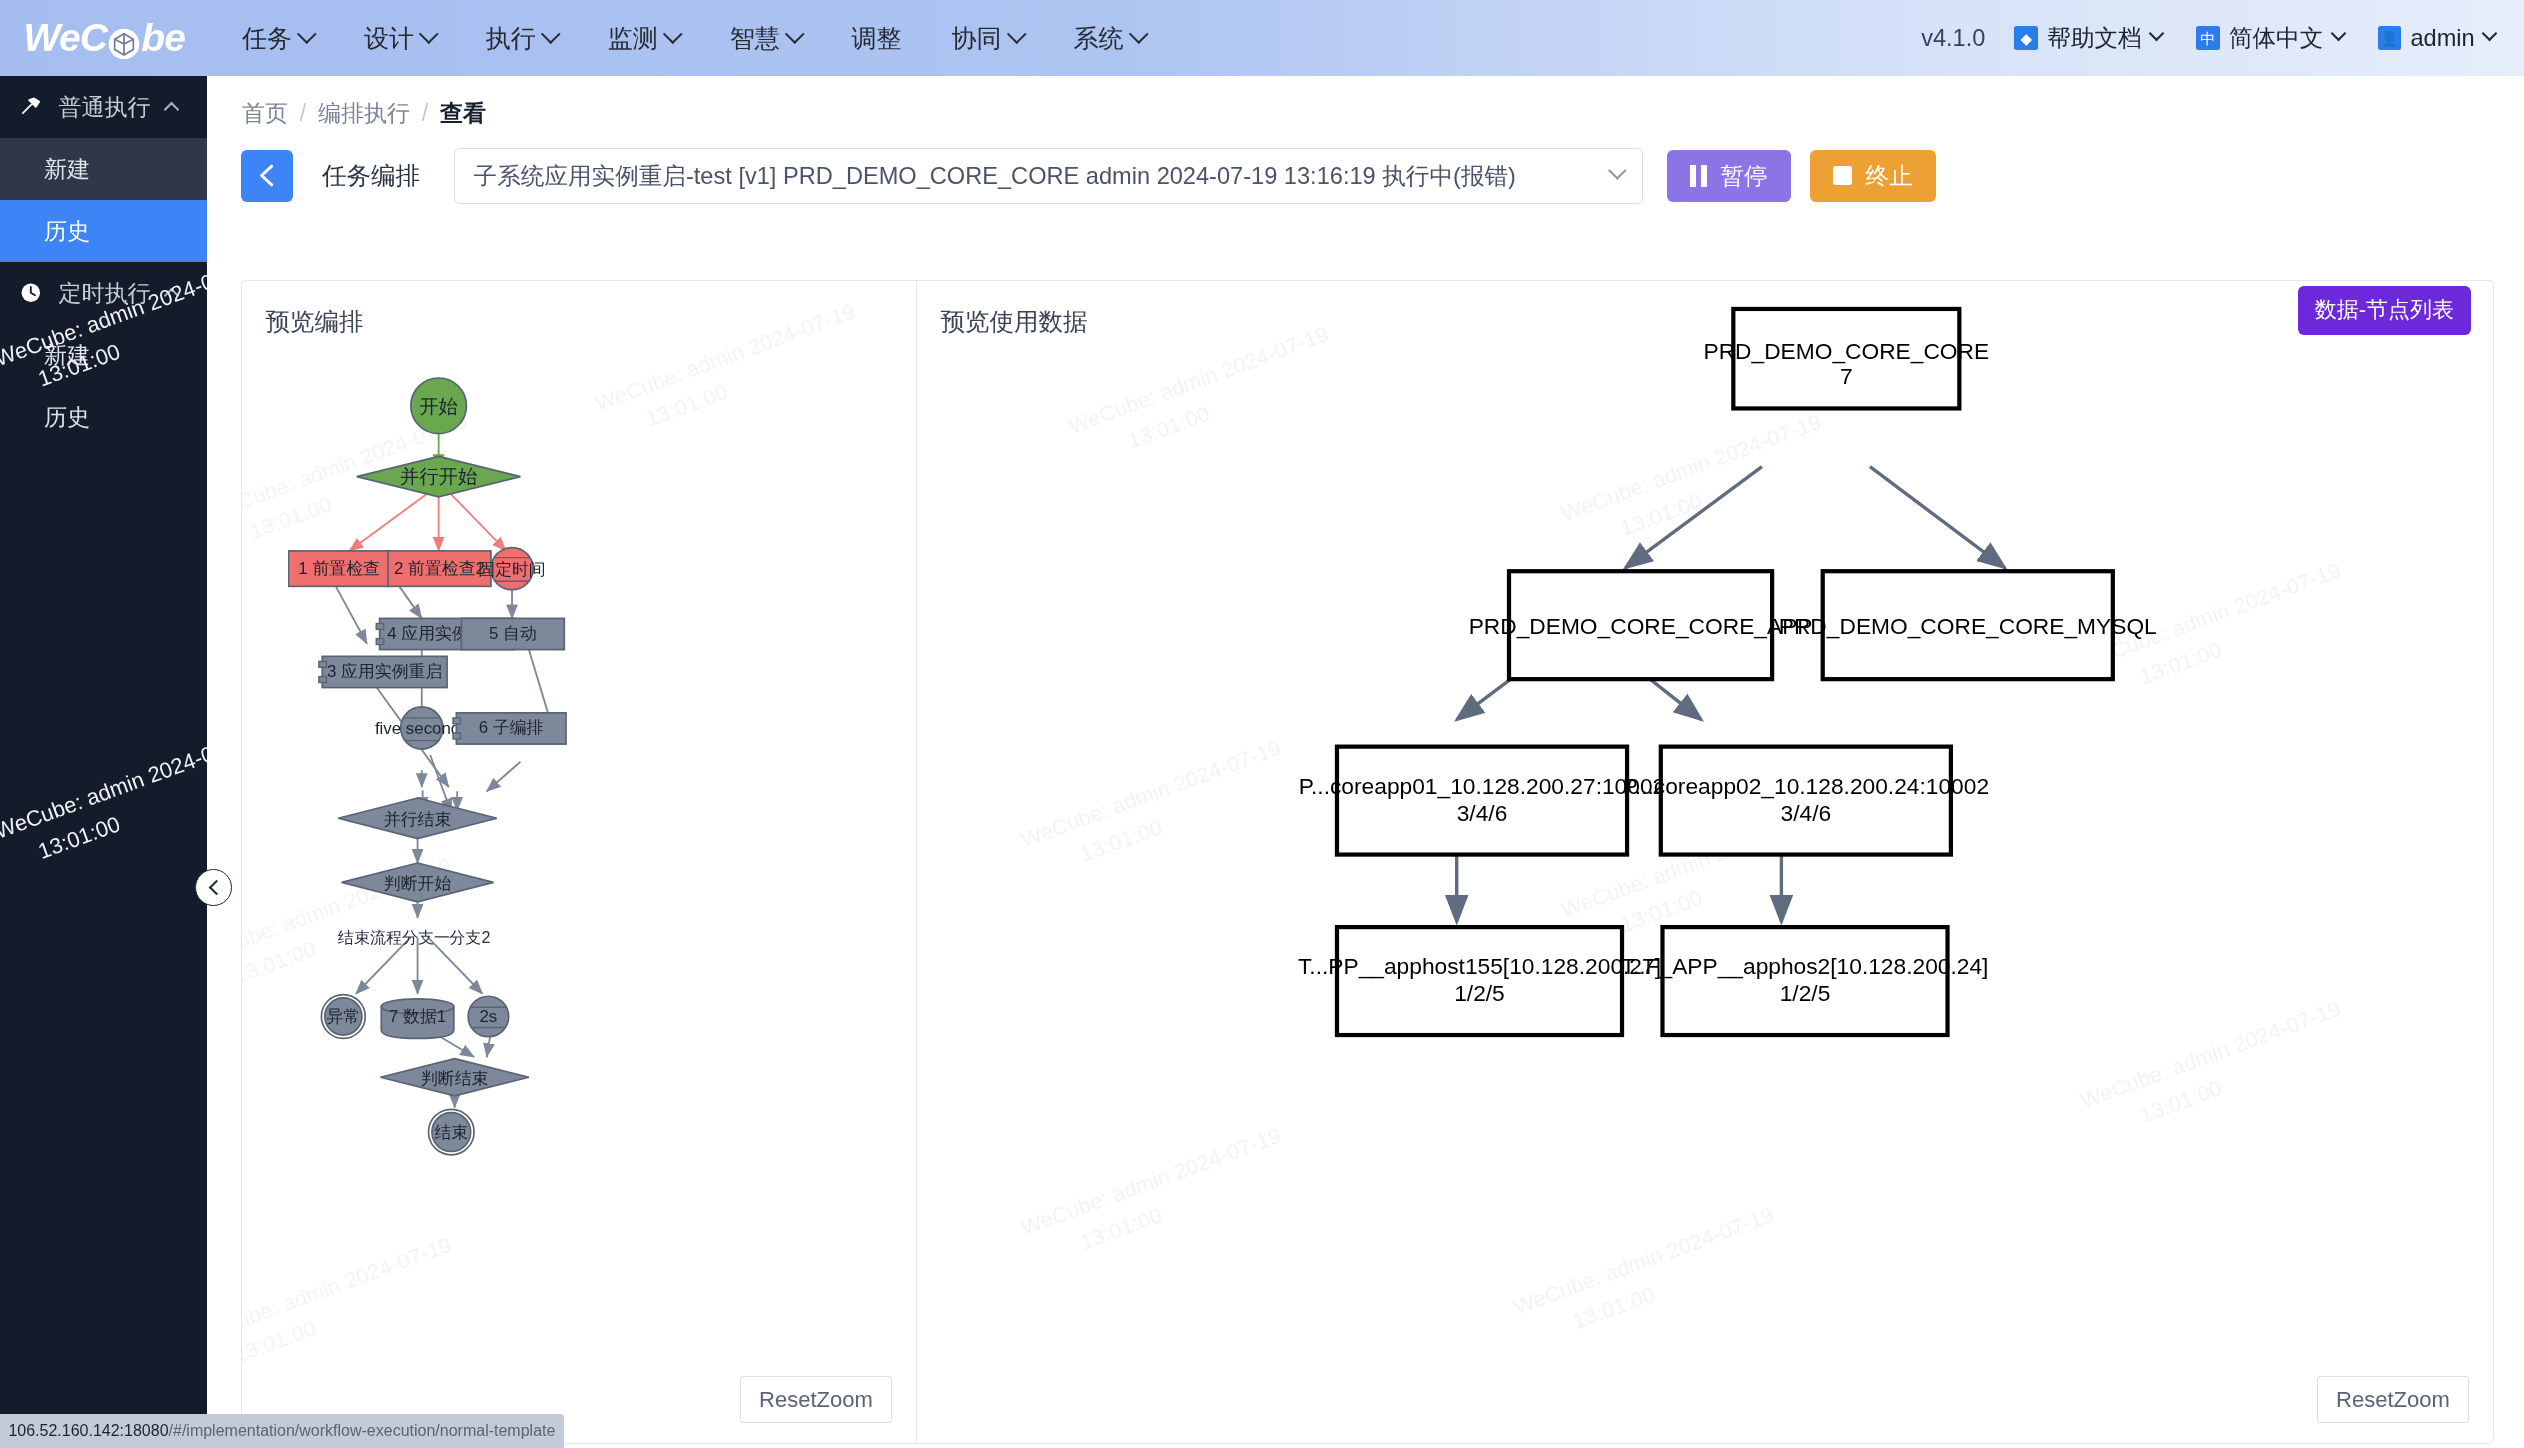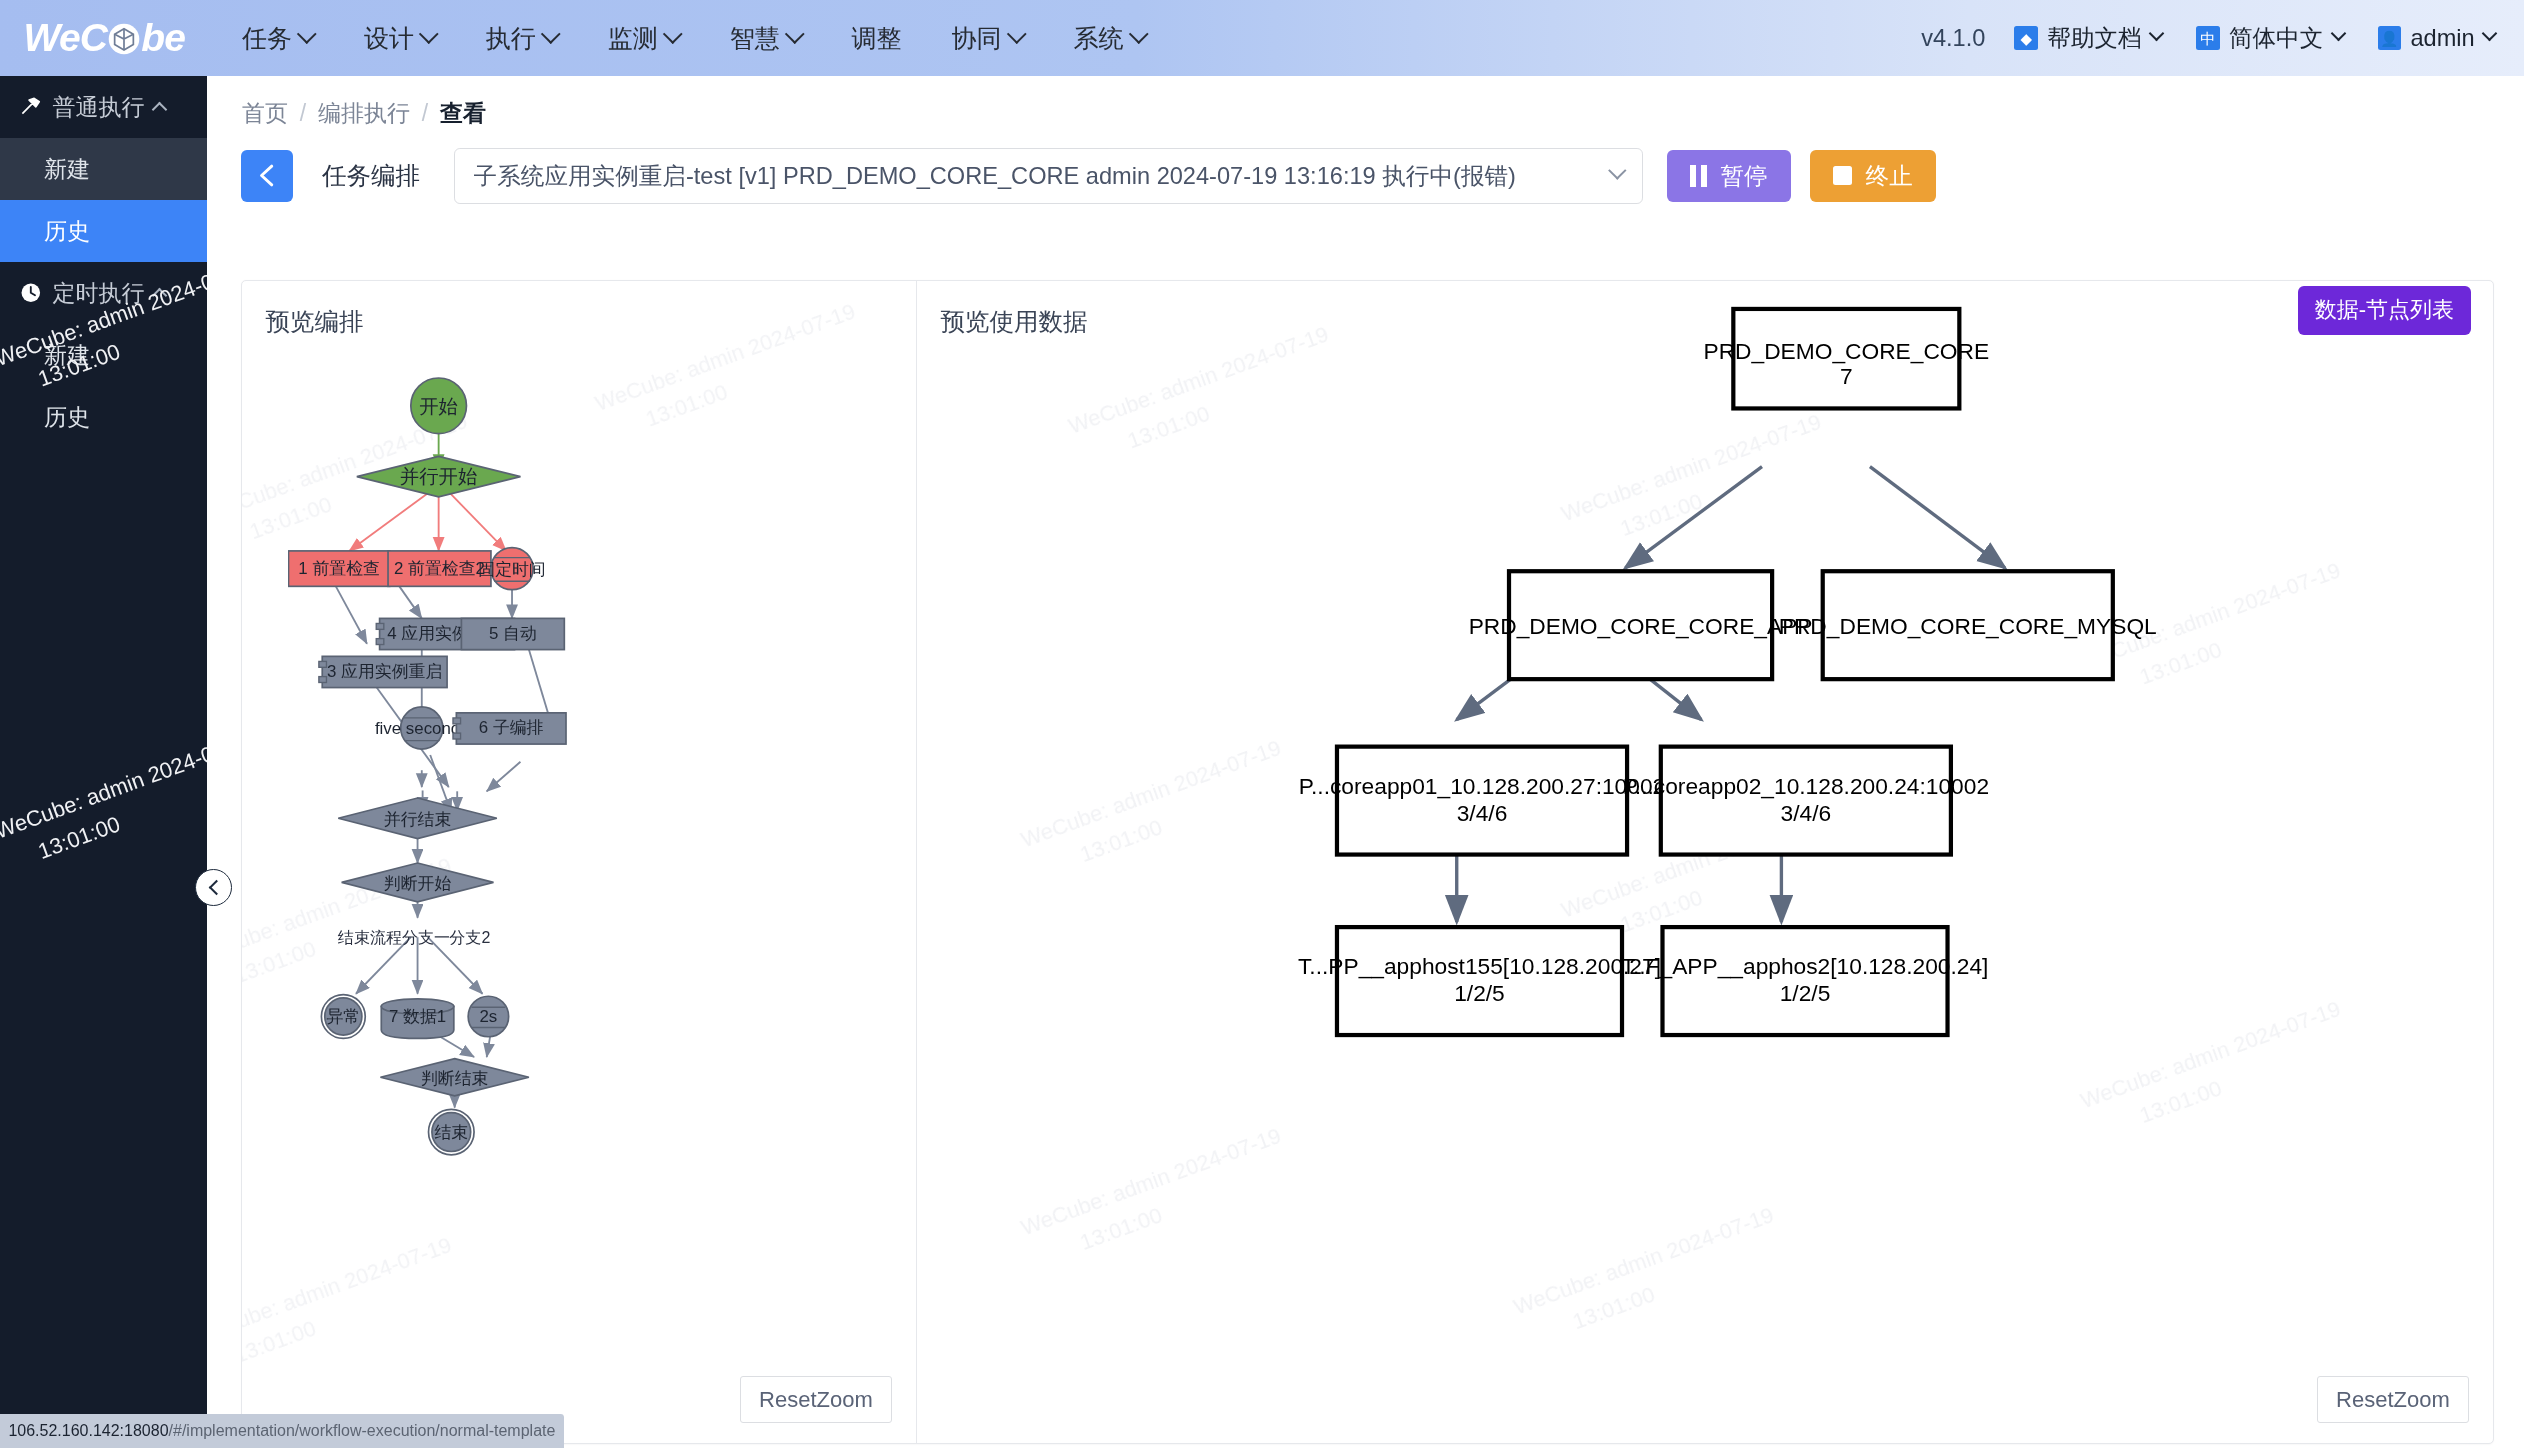--- a/index.html
+++ b/index.html
@@ -13,21 +13,21 @@
   
   .topbar {
     position: absolute; left: 0; top: 0; width: 2525px; height: 76px;
     background: linear-gradient(to right, #a5bdf0 0%, #aec5f2 45%, #d8e3f8 78%, #e6edfb 100%);
     display: flex; align-items: center;
   }
   .logo {
     color: #fff; font-weight: 700; font-style: italic;
     font-size: 39px; letter-spacing: -0.8px;
     padding-left: 23.6px; padding-right: 32px;
-    display: flex; align-items: center; gap: 0px;
+    display: flex; align-items: flex-end; gap: 0px;
   }
   .logo .cube {
     display:inline-flex; align-items:center; justify-content:center;
     width: 34px; height: 34px; position: relative; top: 0.8px;
   }
   .nav-items { display: flex; gap: 0px; }
   .nav-item {
     display: flex; align-items: center; gap: 8.4px;
     font-size: 25px; color: #262b33; padding: 0 25px; cursor: pointer;
     height: 76px; line-height: 76px;
@@ -54,21 +54,21 @@
     color: #fff; font-size: 15px; line-height: 1;
   }
   .tr-item .chev { width: 11px; height: 11px; border-width: 2.1px; }
 
   
   .sidebar {
     position: absolute; left: 0; top: 76px; width: 207px; height: 1339px;
     background: #141c2b;
   }
   .side-group {
-    display: flex; align-items: center; gap: 9px;
+    display: flex; align-items: center; gap: 15px;
     height: 62px; padding-left: 18.6px;
     color: #c6ccd6; font-size: 23px; cursor: pointer;
   }
   .side-group .chev { width: 11px; height: 11px; border-width: 2.1px; color: #aab3c0; }
   .side-sub {
     height: 62px; display: flex; align-items: center;
     padding-left: 44px; font-size: 23px; color: #dfe4ea; cursor: pointer;
   }
   .side-sub.hover { background: #2f3848; }
   .side-sub.active { background: #3d84f7; color: #ffffff; }

